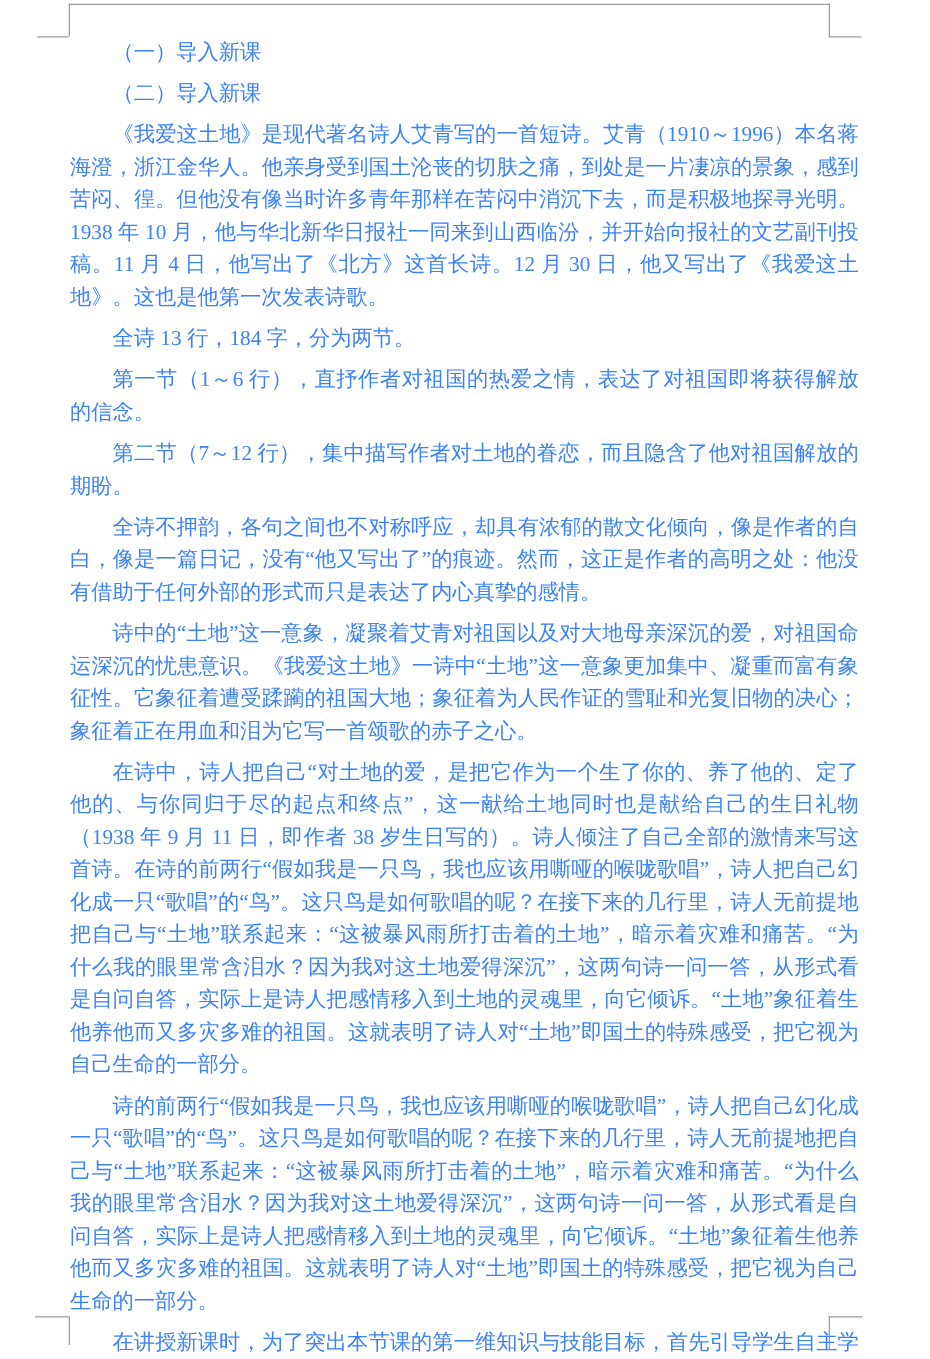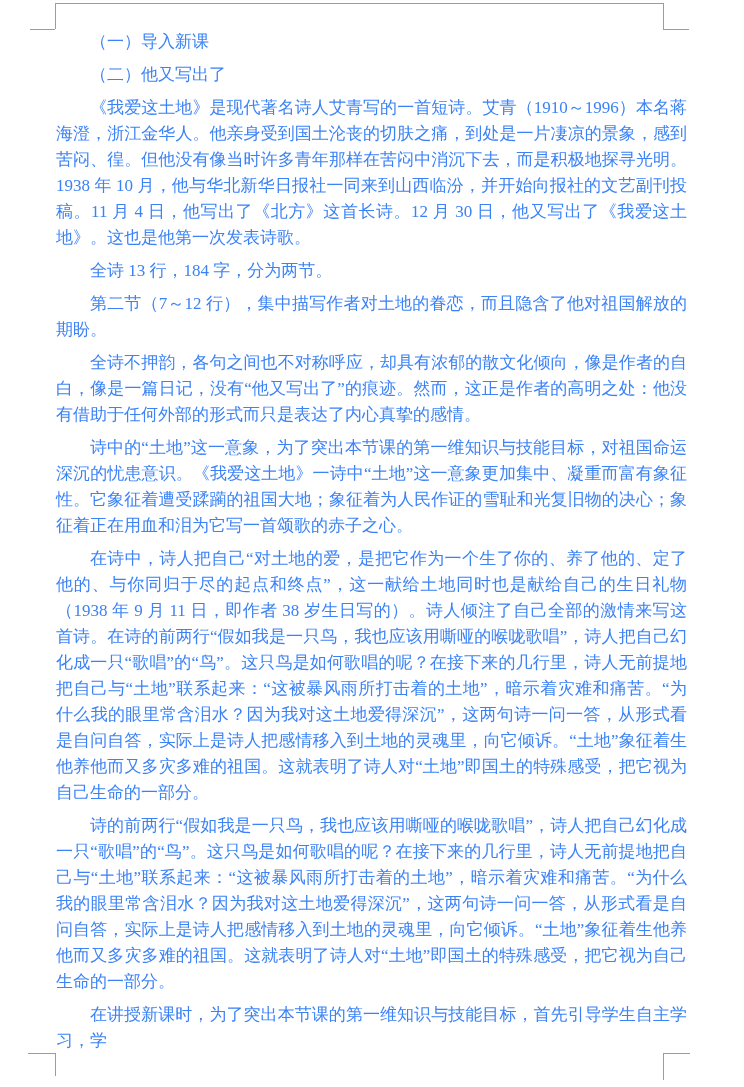--- a/index.html
+++ b/index.html
@@ -46,24 +46,25 @@
   <div class="mark" style="left:30px; top:29px; width:25px; height:1px;"></div>
   <div class="mark" style="left:663px; top:29px; width:26px; height:1px;"></div>
 
   <div class="mark" style="left:28px; top:1053px; width:27px; height:1px;"></div>
   <div class="mark" style="left:55px; top:1053px; width:1px; height:23px;"></div>
   <div class="mark" style="left:663px; top:1053px; width:27px; height:1px;"></div>
   <div class="mark" style="left:663px; top:1053px; width:1px; height:27px;"></div>
 
   <div class="content">
     <p class="para">（一）导入新课</p>
-    <p class="para">（二）他又写出了</p>
+    <p class="para">（二）导入新课</p>
     <p class="para">《我爱这土地》是现代著名诗人艾青写的一首短诗。艾青（1910～1996）本名蒋海澄，浙江金华人。他亲身受到国土沦丧的切肤之痛，到处是一片凄凉的景象，感到苦闷、徨。但他没有像当时许多青年那样在苦闷中消沉下去，而是积极地探寻光明。1938 年 10 月，他与华北新华日报社一同来到山西临汾，并开始向报社的文艺副刊投稿。11 月 4 日，他写出了《北方》这首长诗。12 月 30 日，他又写出了《我爱这土地》。这也是他第一次发表诗歌。</p>
     <p class="para">全诗 13 行，184 字，分为两节。</p>
+    <p class="para">第一节（1～6 行），直抒作者对祖国的热爱之情，表达了对祖国即将获得解放的信念。</p>
     <p class="para">第二节（7～12 行），集中描写作者对土地的眷恋，而且隐含了他对祖国解放的期盼。</p>
     <p class="para">全诗不押韵，各句之间也不对称呼应，却具有浓郁的散文化倾向，像是作者的自白，像是一篇日记，没有“他又写出了”的痕迹。然而，这正是作者的高明之处：他没有借助于任何外部的形式而只是表达了内心真挚的感情。</p>
-    <p class="para">诗中的“土地”这一意象，为了突出本节课的第一维知识与技能目标，对祖国命运深沉的忧患意识。《我爱这土地》一诗中“土地”这一意象更加集中、凝重而富有象征性。它象征着遭受蹂躏的祖国大地；象征着为人民作证的雪耻和光复旧物的决心；象征着正在用血和泪为它写一首颂歌的赤子之心。</p>
+    <p class="para">诗中的“土地”这一意象，凝聚着艾青对祖国以及对大地母亲深沉的爱，对祖国命运深沉的忧患意识。《我爱这土地》一诗中“土地”这一意象更加集中、凝重而富有象征性。它象征着遭受蹂躏的祖国大地；象征着为人民作证的雪耻和光复旧物的决心；象征着正在用血和泪为它写一首颂歌的赤子之心。</p>
     <p class="para">在诗中，诗人把自己“对土地的爱，是把它作为一个生了你的、养了他的、定了他的、与你同归于尽的起点和终点”，这一献给土地同时也是献给自己的生日礼物（1938 年 9 月 11 日，即作者 38 岁生日写的）。诗人倾注了自己全部的激情来写这首诗。在诗的前两行“假如我是一只鸟，我也应该用嘶哑的喉咙歌唱”，诗人把自己幻化成一只“歌唱”的“鸟”。这只鸟是如何歌唱的呢？在接下来的几行里，诗人无前提地把自己与“土地”联系起来：“这被暴风雨所打击着的土地”，暗示着灾难和痛苦。“为什么我的眼里常含泪水？因为我对这土地爱得深沉”，这两句诗一问一答，从形式看是自问自答，实际上是诗人把感情移入到土地的灵魂里，向它倾诉。“土地”象征着生他养他而又多灾多难的祖国。这就表明了诗人对“土地”即国土的特殊感受，把它视为自己生命的一部分。</p>
     <p class="para">诗的前两行“假如我是一只鸟，我也应该用嘶哑的喉咙歌唱”，诗人把自己幻化成一只“歌唱”的“鸟”。这只鸟是如何歌唱的呢？在接下来的几行里，诗人无前提地把自己与“土地”联系起来：“这被暴风雨所打击着的土地”，暗示着灾难和痛苦。“为什么我的眼里常含泪水？因为我对这土地爱得深沉”，这两句诗一问一答，从形式看是自问自答，实际上是诗人把感情移入到土地的灵魂里，向它倾诉。“土地”象征着生他养他而又多灾多难的祖国。这就表明了诗人对“土地”即国土的特殊感受，把它视为自己生命的一部分。</p>
     <p class="para">在讲授新课时，为了突出本节课的第一维知识与技能目标，首先引导学生自主学习，学</p>
   </div>
 
 </div>
 
 </body></html>

